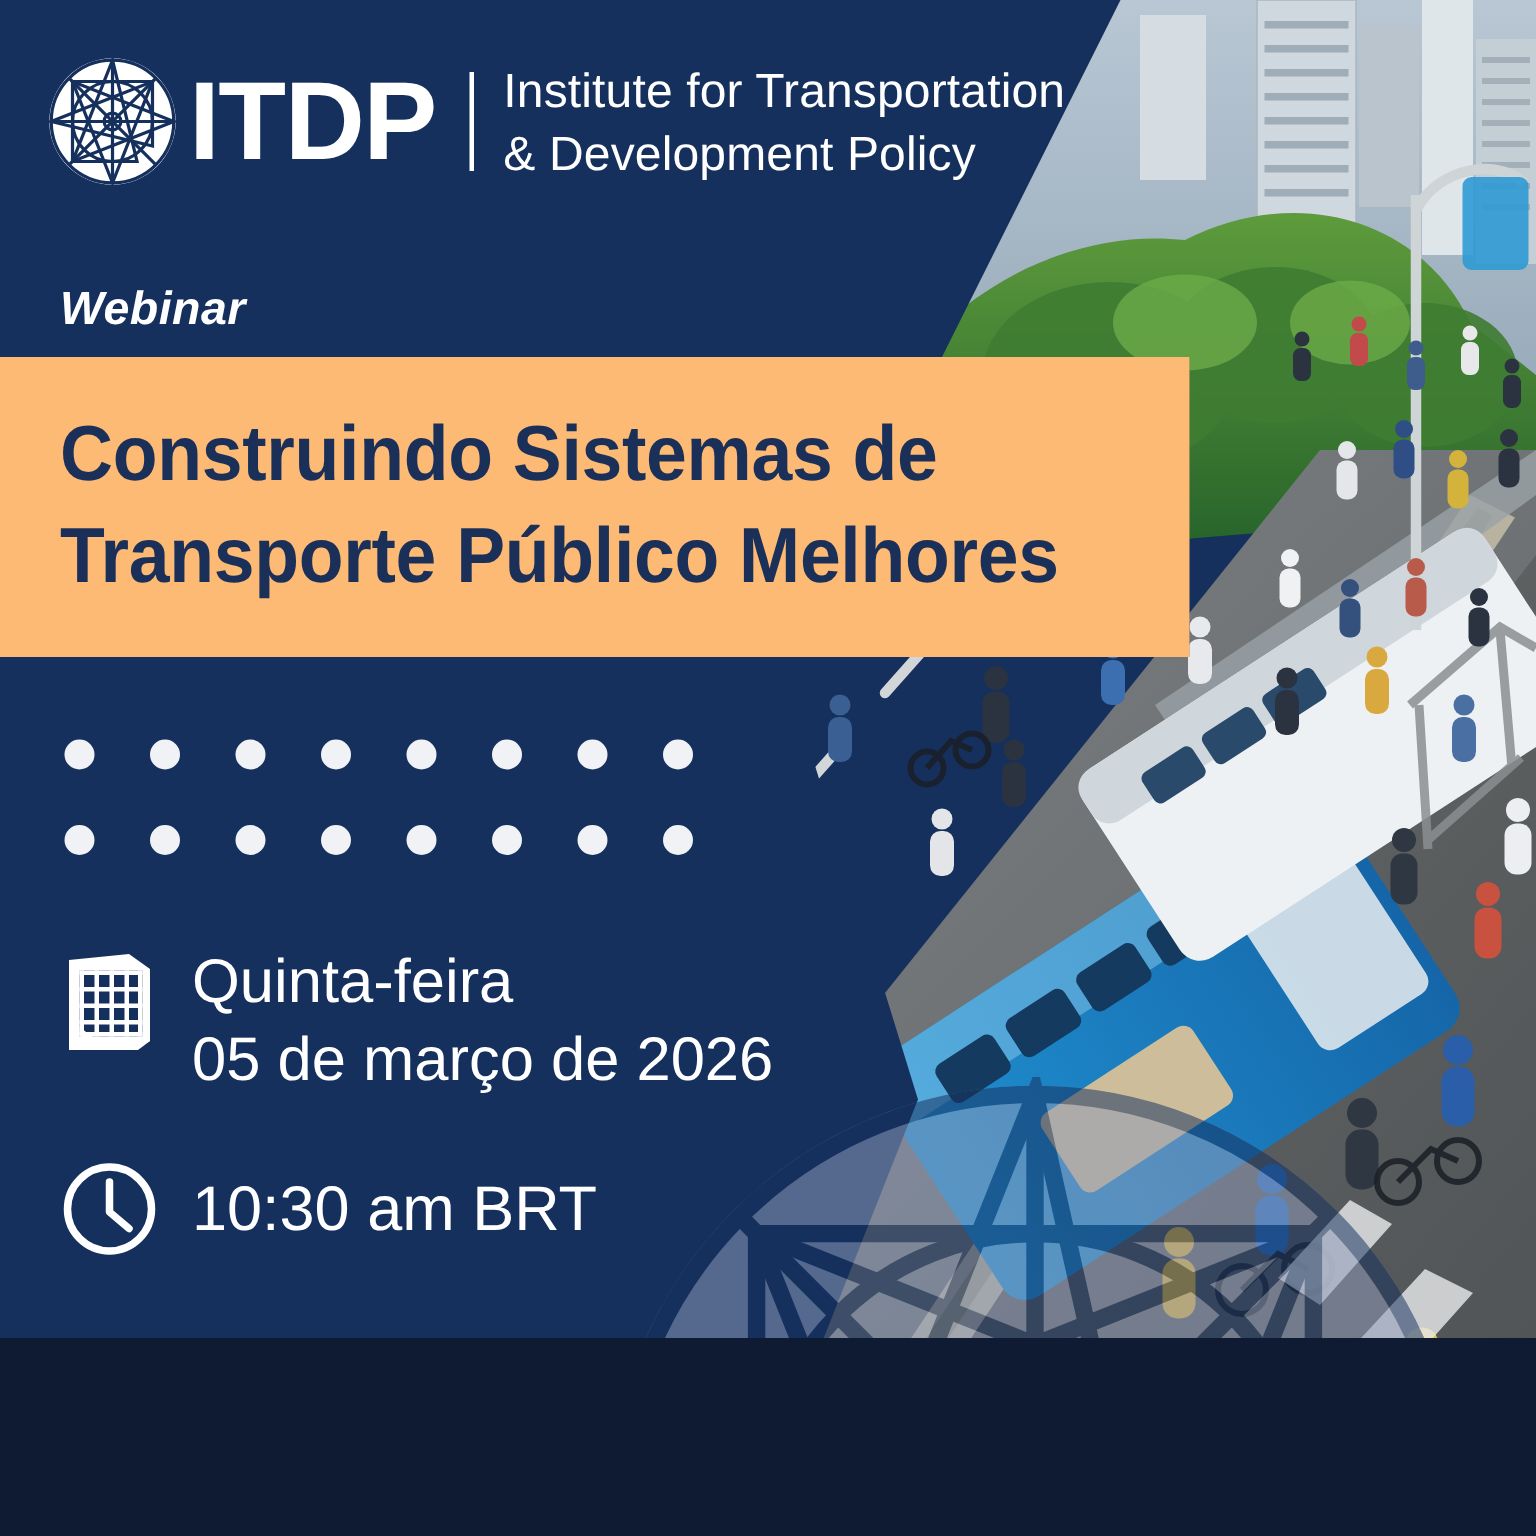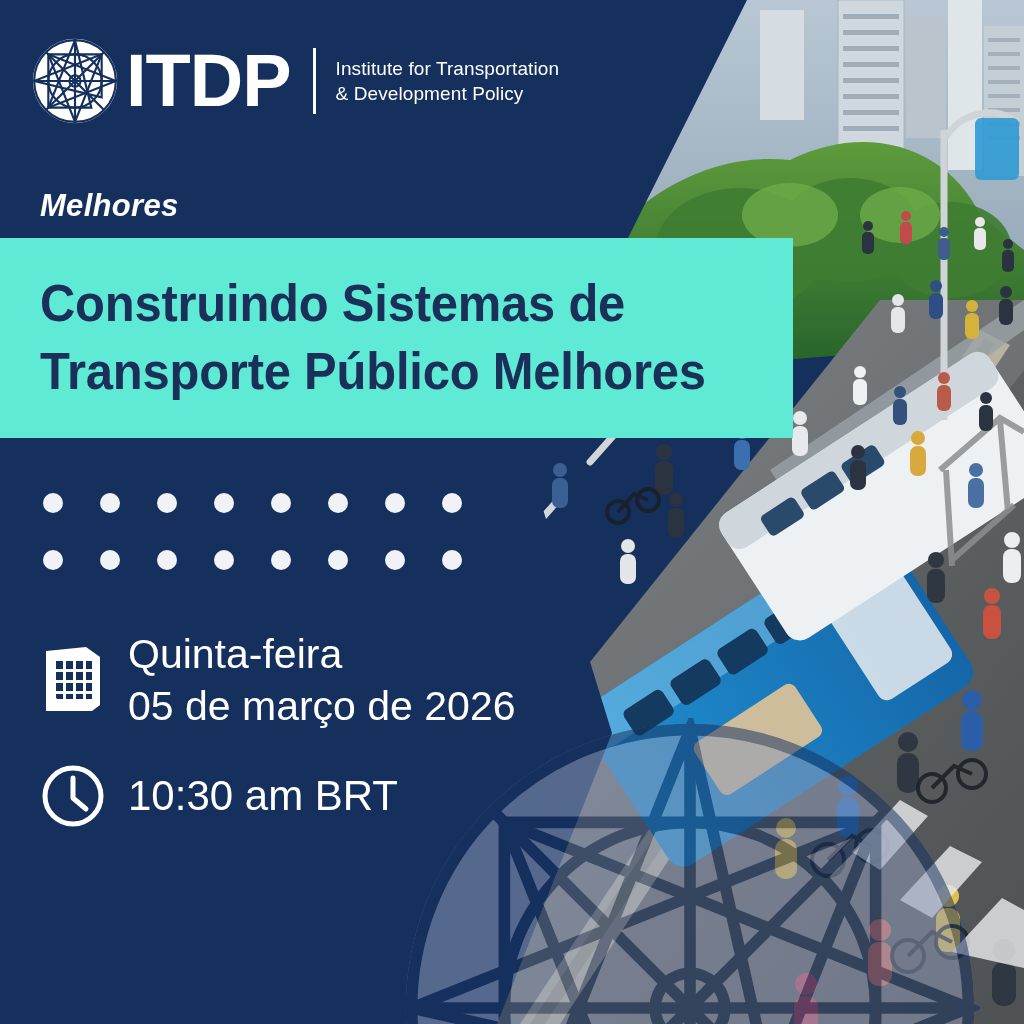--- a/index.html
+++ b/index.html
@@ -1,18 +1,18 @@
 <!DOCTYPE html>
 <html><head>
 <meta charset="utf-8">
 <style>
   html,body{margin:0;padding:0;background:#0e1b33;}
   *{box-sizing:border-box;}
   .canvas{
-    position:relative;width:1024px;height:1024px;overflow:hidden;
+    position:relative;width:1024px;height:892px;overflow:hidden;
     font-family:"Liberation Sans",sans-serif;background:#16305e;
   }
 
   
   .photo{position:absolute;inset:0;overflow:hidden;}
   .photo svg{position:absolute;inset:0;width:1024px;height:1024px;display:block;}
 
   
   .navy-overlay{
     position:absolute;inset:0;background:#16305e;
@@ -27,52 +27,52 @@
   
   .logo{position:absolute;left:32px;top:38px;display:flex;align-items:center;}
   .logo-mark{width:86px;height:86px;flex:0 0 86px;}
   .logo-mark svg{display:block;width:100%;height:100%;}
   .logo-word{
     color:#ffffff;font-weight:bold;font-size:74px;letter-spacing:-1px;
     line-height:1;margin-left:8px;font-family:"Liberation Sans",sans-serif;
   }
   .logo-rule{width:3px;height:66px;background:#ffffff;margin:0 20px 0 22px;}
   .logo-sub{
-    color:#ffffff;font-size:19px;line-height:1.32;font-weight:400;
+    color:#ffffff;font-size:32px;line-height:1.32;font-weight:400;
     letter-spacing:.1px;white-space:pre-line;
   }
 
   
   .kicker{
     position:absolute;left:40px;top:188px;color:#ffffff;
     font-size:31px;font-style:italic;font-weight:600;letter-spacing:.3px;
   }
 
   
   .title-band{
     position:absolute;left:0;top:238px;width:793px;height:200px;
-    background:#5eead4;display:flex;flex-direction:column;justify-content:center;
+    background:#fdba74;display:flex;flex-direction:column;justify-content:center;
     padding-left:40px;padding-right:18px;
   }
   .title-line{
     color:#1b3059;font-weight:bold;font-size:52px;line-height:1.3;
     letter-spacing:-.2px;white-space:nowrap;
     transform:scaleX(.94);transform-origin:left center;
   }
 
   
   .dots{position:absolute;left:43px;top:493px;}
   .dot-row{display:flex;margin-bottom:37px;}
   .dot-row:last-child{margin-bottom:0;}
   .dot{width:20px;height:20px;border-radius:50%;background:#f0f2f6;margin-right:37px;}
   .dot:last-child{margin-right:0;}
 
   
   .info{position:absolute;left:40px;top:626px;}
-  .info-row{display:flex;align-items:center;margin-bottom:26px;}
+  .info-row{display:flex;align-items:flex-start;margin-bottom:36px;}
   .info-row.time{align-items:center;margin-bottom:0;}
   .info-icon{width:72px;flex:0 0 72px;height:84px;display:flex;align-items:center;justify-content:flex-start;}
   .info-icon.clock{height:74px;}
   .info-icon svg{display:block;}
   .info-text{color:#ffffff;font-size:41px;line-height:1.28;white-space:pre-line;padding-left:16px;padding-top:2px;}
   .info-text.single{font-size:42px;padding-top:0;}
 
   
   .url{
     position:absolute;left:40px;top:884px;color:#ffffff;
@@ -412,21 +412,21 @@
           <polygon points="195,100 38,38 38,162"></polygon>
         </g>
       </svg>
     </div>
     <div class="logo-word">ITDP</div>
     <div class="logo-rule"></div>
     <div class="logo-sub">Institute for Transportation
 &amp; Development Policy</div>
   </div>
 
-  <div class="kicker">Melhores</div>
+  <div class="kicker">Webinar</div>
 
   <div class="title-band">
     <div class="title-line">Construindo Sistemas de</div>
     <div class="title-line">Transporte Público Melhores</div>
   </div>
 
   <div class="dots">
     <div class="dot-row">
       <span class="dot"></span>
       <span class="dot"></span>

